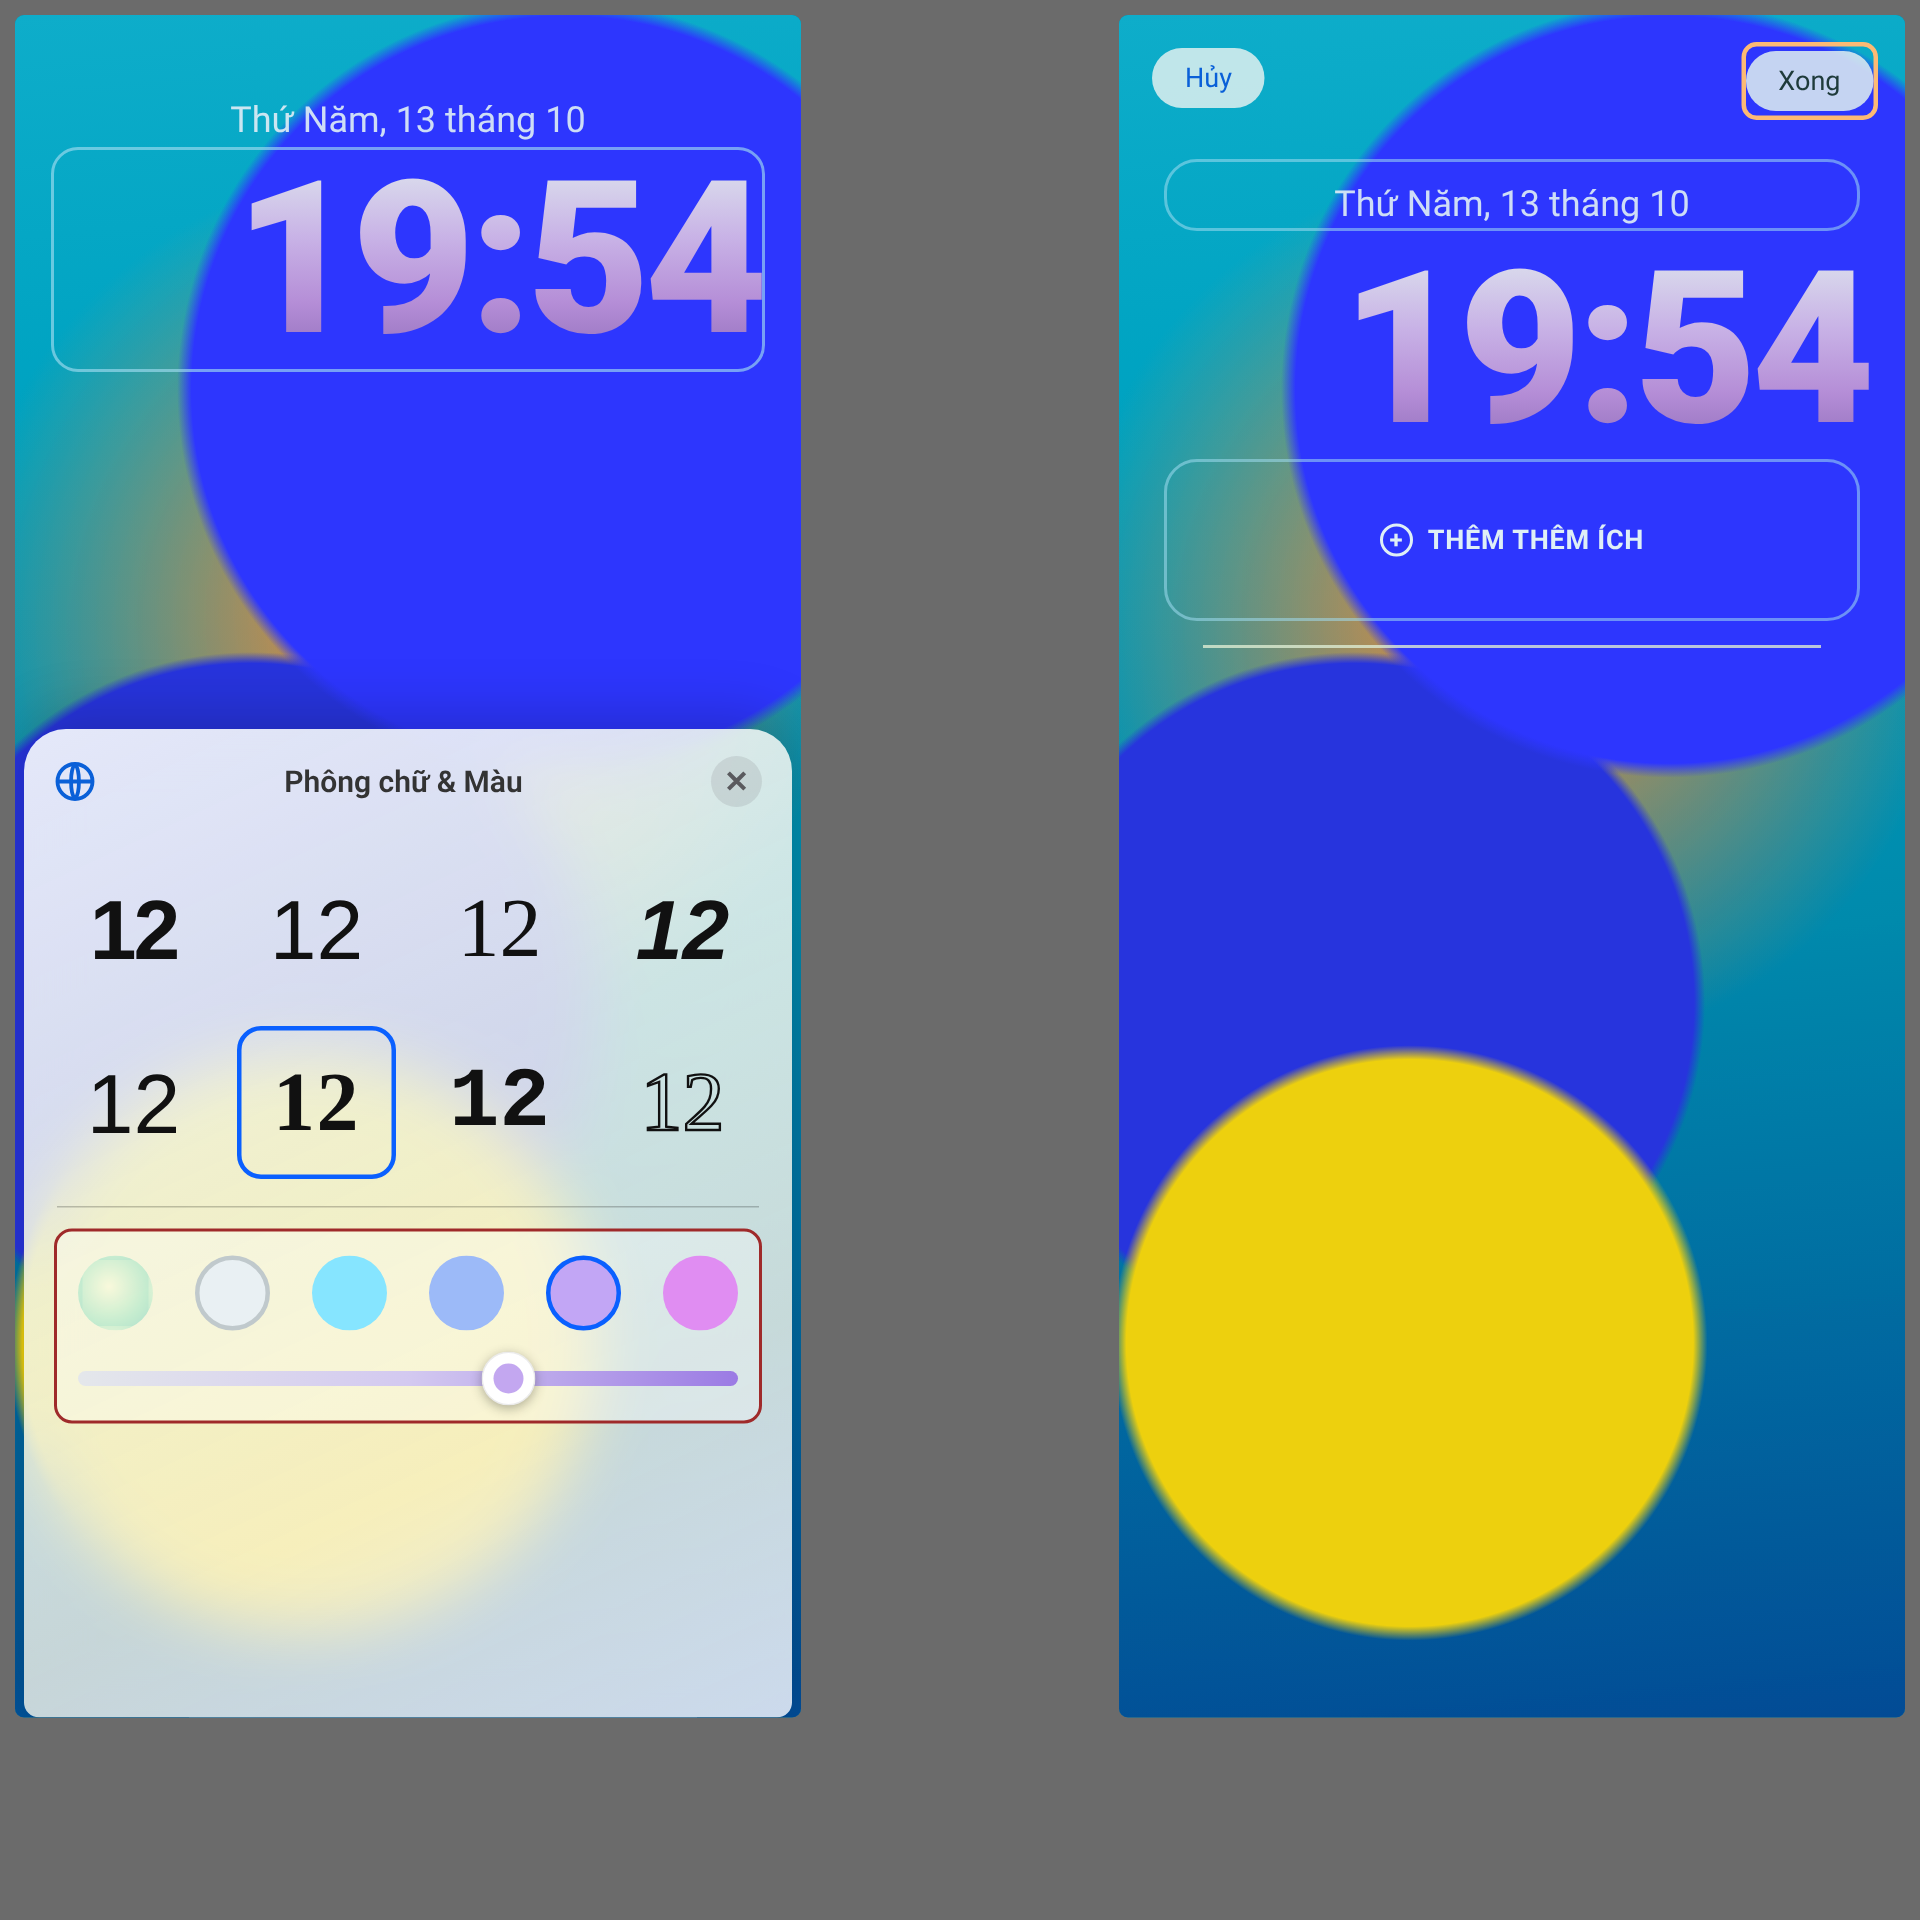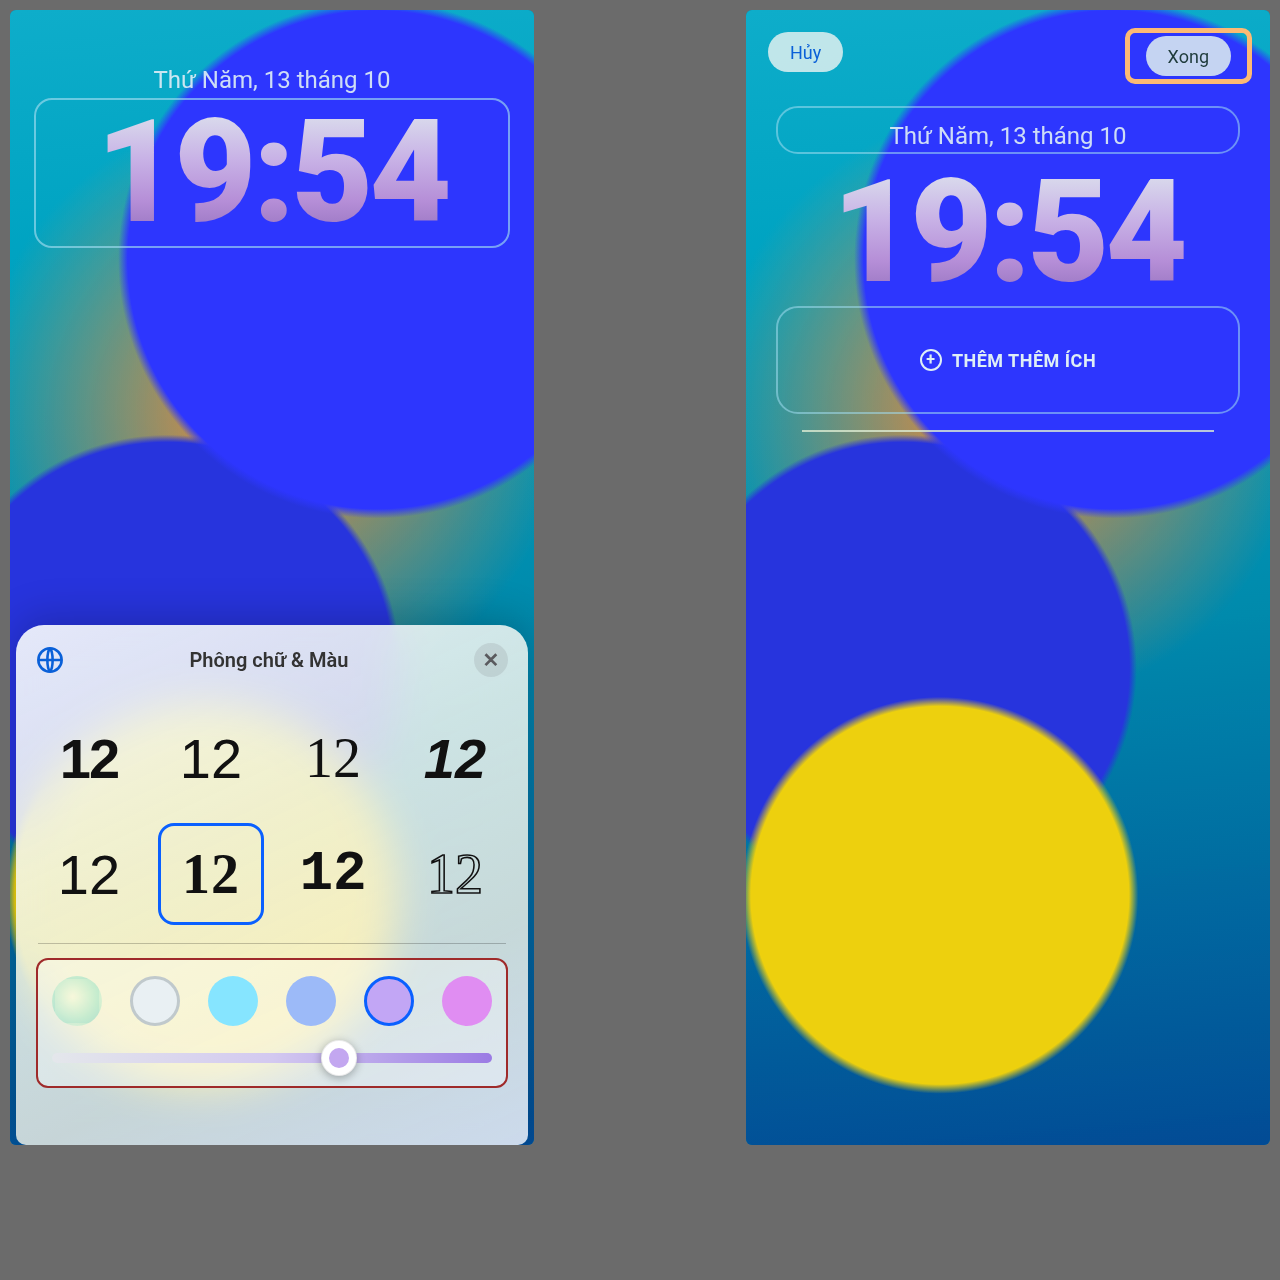--- a/index.html
+++ b/index.html
@@ -40,38 +40,38 @@
   }
   .time-box {
     position: absolute;
     top: 88px;
     left: 24px; right: 24px;
     height: 150px;
     border: 2px solid rgba(160,220,240,0.65);
     border-radius: 18px;
     display: flex;
     align-items: center;
-    justify-content: center;
+    justify-content: flex-end;
   }
   .time {
     font-size: 142px;
     font-weight: 900;
     letter-spacing: -4px;
     line-height: 1;
     background: linear-gradient(180deg, #dfe7ee 0%, #c8b2e6 40%, #b58ed7 70%, #8f6dba 100%);
     -webkit-background-clip: text;
     background-clip: text;
     color: transparent;
   }
 
   
   .sheet {
     position: absolute;
     left: 6px; right: 6px; bottom: 0;
-    height: 520px;
+    height: 659px;
     border-radius: 28px 28px 10px 10px;
     background: linear-gradient(155deg, rgba(245,248,252,0.92), rgba(240,245,238,0.85) 40%, rgba(248,246,232,0.80) 70%, rgba(232,238,248,0.88));
     backdrop-filter: blur(20px);
     box-shadow: 0 -8px 40px rgba(0,0,0,0.2);
     padding: 18px 14px 14px 14px;
   }
   .sheet-header { display: flex; align-items: center; justify-content: space-between; padding: 0 6px; }
   .sheet-title { flex: 1; text-align: center; font-size: 20px; font-weight: 600; color: #333; }
   .globe {
     width: 28px; height: 28px; color: #0a60d8;
@@ -204,22 +204,22 @@
   .pill{
     height:40px; padding:0 22px;
     display:flex; align-items:center;
     border-radius:20px;
     font-size:18px; font-weight:400;
     background:rgba(225,240,240,0.85);
     color:#0a60d8;
   }
   .done-wrap{
     position:absolute; top:18px; right:18px;
-    border:5px solid #fdba74; border-radius:10px;
-    padding:3px 16px;
+    border:3px solid #fdba74; border-radius:10px;
+    padding:3px 0;
   }
   .done-wrap .pill{ color:#1f3b3b; }
 </style>
 </head>
 <body>
 
 <div class="frame left">
   <div class="wallpaper"></div>
 
   <div class="date">Thứ Năm, 13 tháng 10</div>

